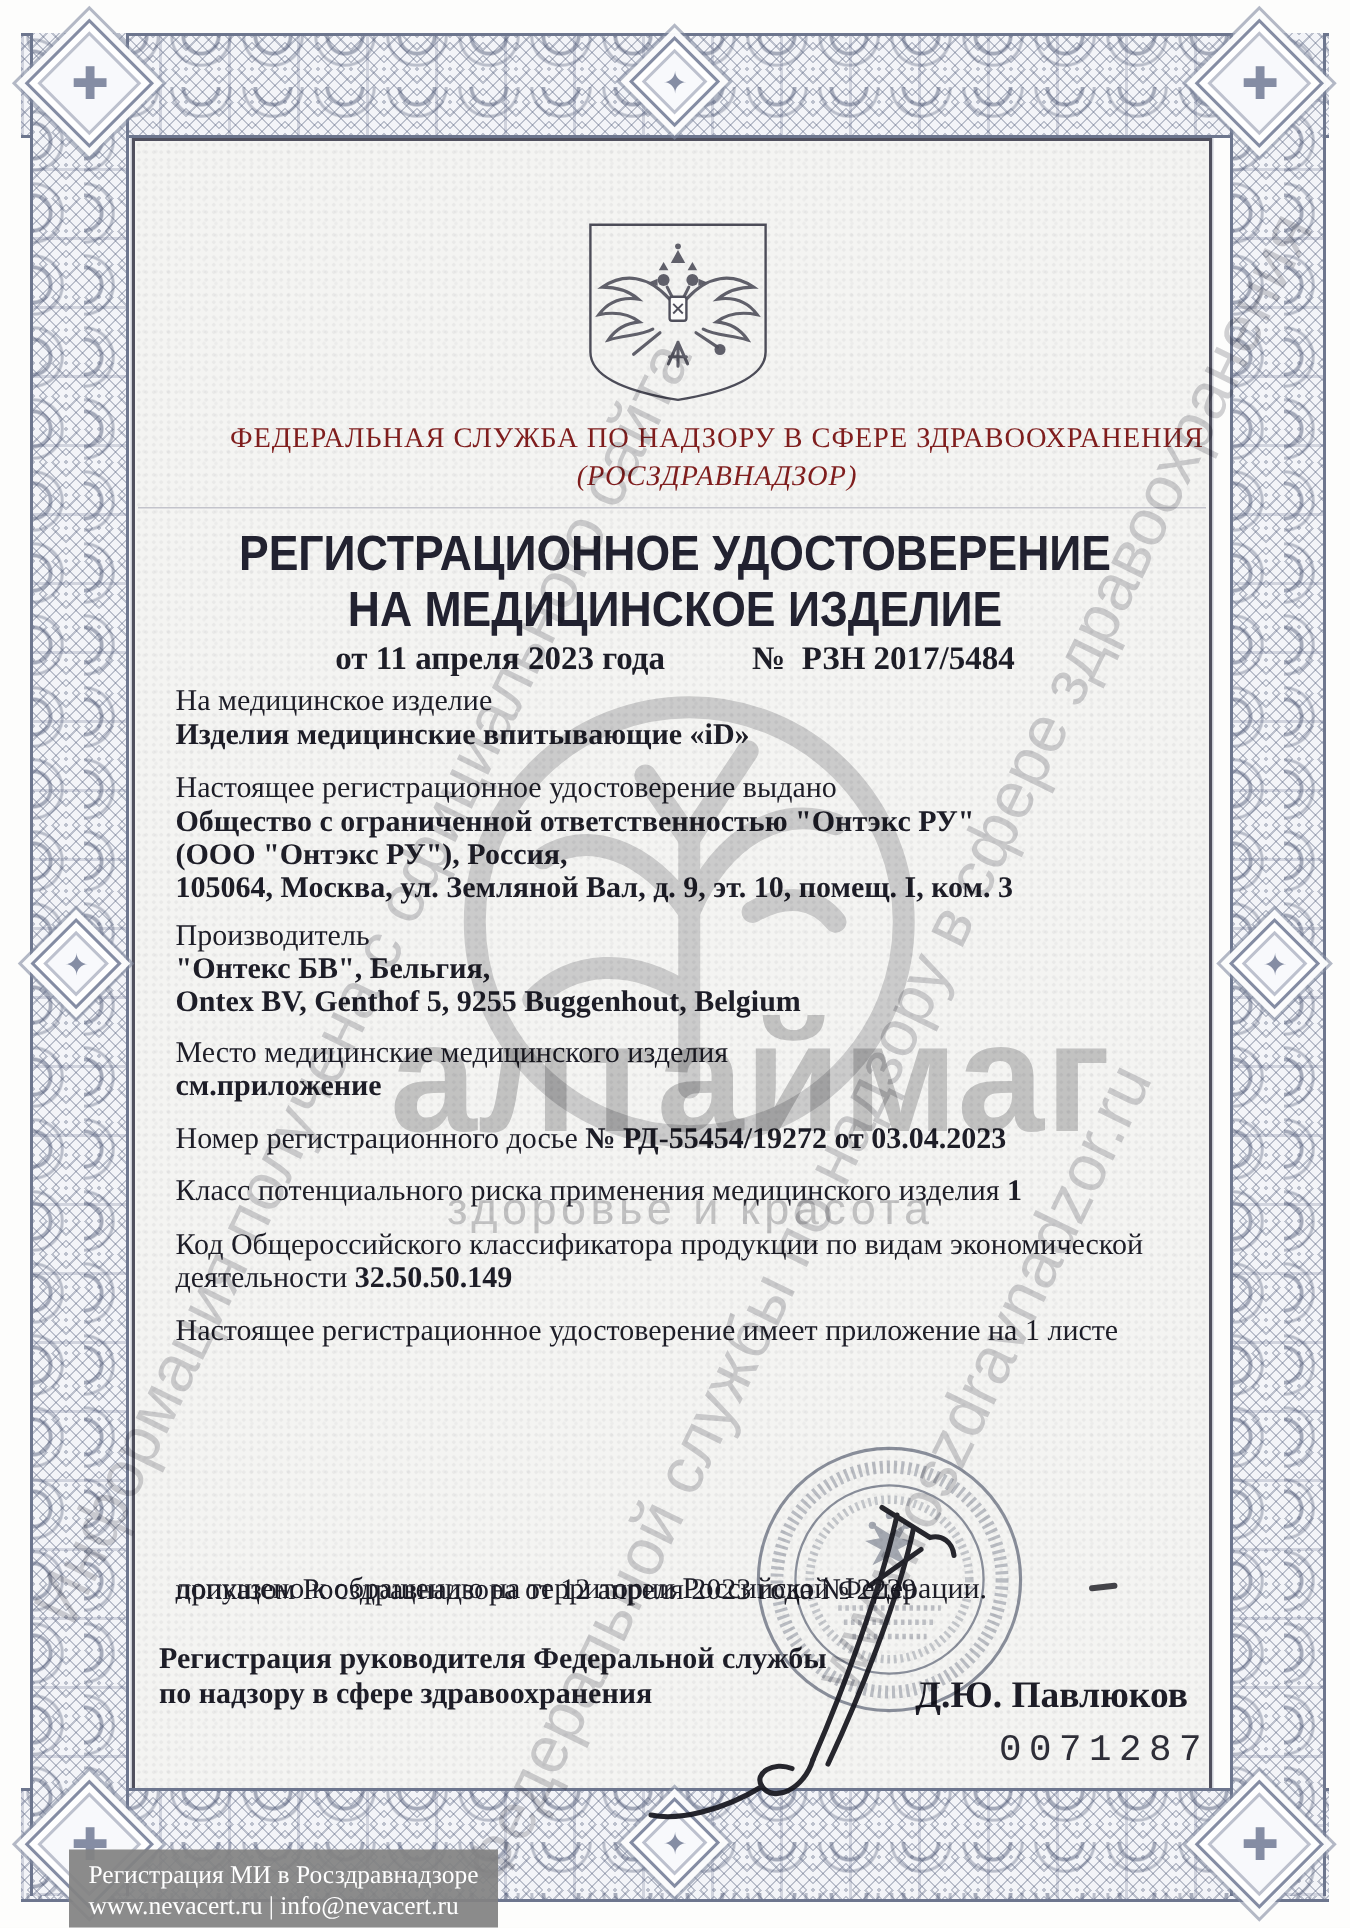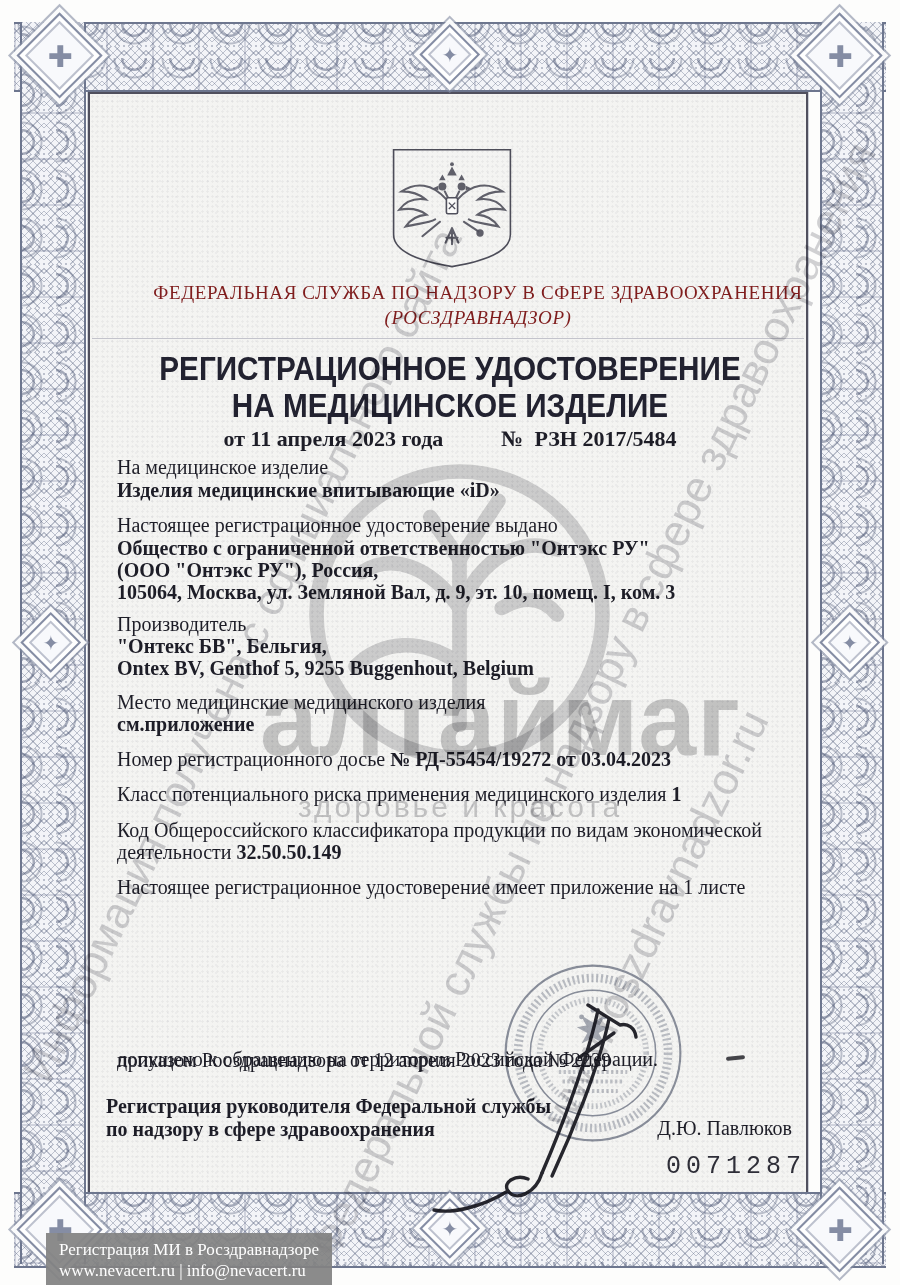--- a/index.html
+++ b/index.html
@@ -50,21 +50,21 @@
   .txt{position:absolute;z-index:3;}
   .center{left:0;width:900px;text-align:center;}
   .agency{font-size:19px;letter-spacing:.6px;color:#7f1d1d;margin-left:28px;}
   .rule{position:absolute;left:92px;width:712px;height:1px;background:#c3c3cb;z-index:3;}
   .title{font-family:"Liberation Sans",sans-serif;font-weight:700;font-size:33px;color:#222230;
          transform:scaleX(.9);}
   .daterow{display:flex;justify-content:center;gap:58px;font-weight:700;font-size:22px;}
   .pre{white-space:pre;}
   .body-line{font-size:20px;line-height:23px;left:117px;width:690px;}
   .b{font-weight:700;}
-  .sign-name{font-weight:400;font-size:20px;}
+  .sign-name{font-weight:700;font-size:25px;}
   .serial{font-family:"Liberation Mono",monospace;font-size:25px;letter-spacing:5px;color:#2e2e38;}
 
   
   .wm{position:absolute;z-index:4;mix-blend-mode:multiply;pointer-events:none;}
   .wm-big{font-family:"Liberation Sans",sans-serif;font-weight:700;font-size:104px;
           color:#b7b7b9;opacity:.72;letter-spacing:1px;}
   .wm-slogan{font-family:Liberation Sans, sans-serif;font-size:30px;color:#c4c4c7;
              letter-spacing:3px;opacity:.9;}
   .wm-diag{font-family:"Liberation Sans",sans-serif;font-size:44px;color:#c7c7cb;opacity:.8;
            white-space:nowrap;transform:rotate(-64deg);transform-origin:0 100%;}

